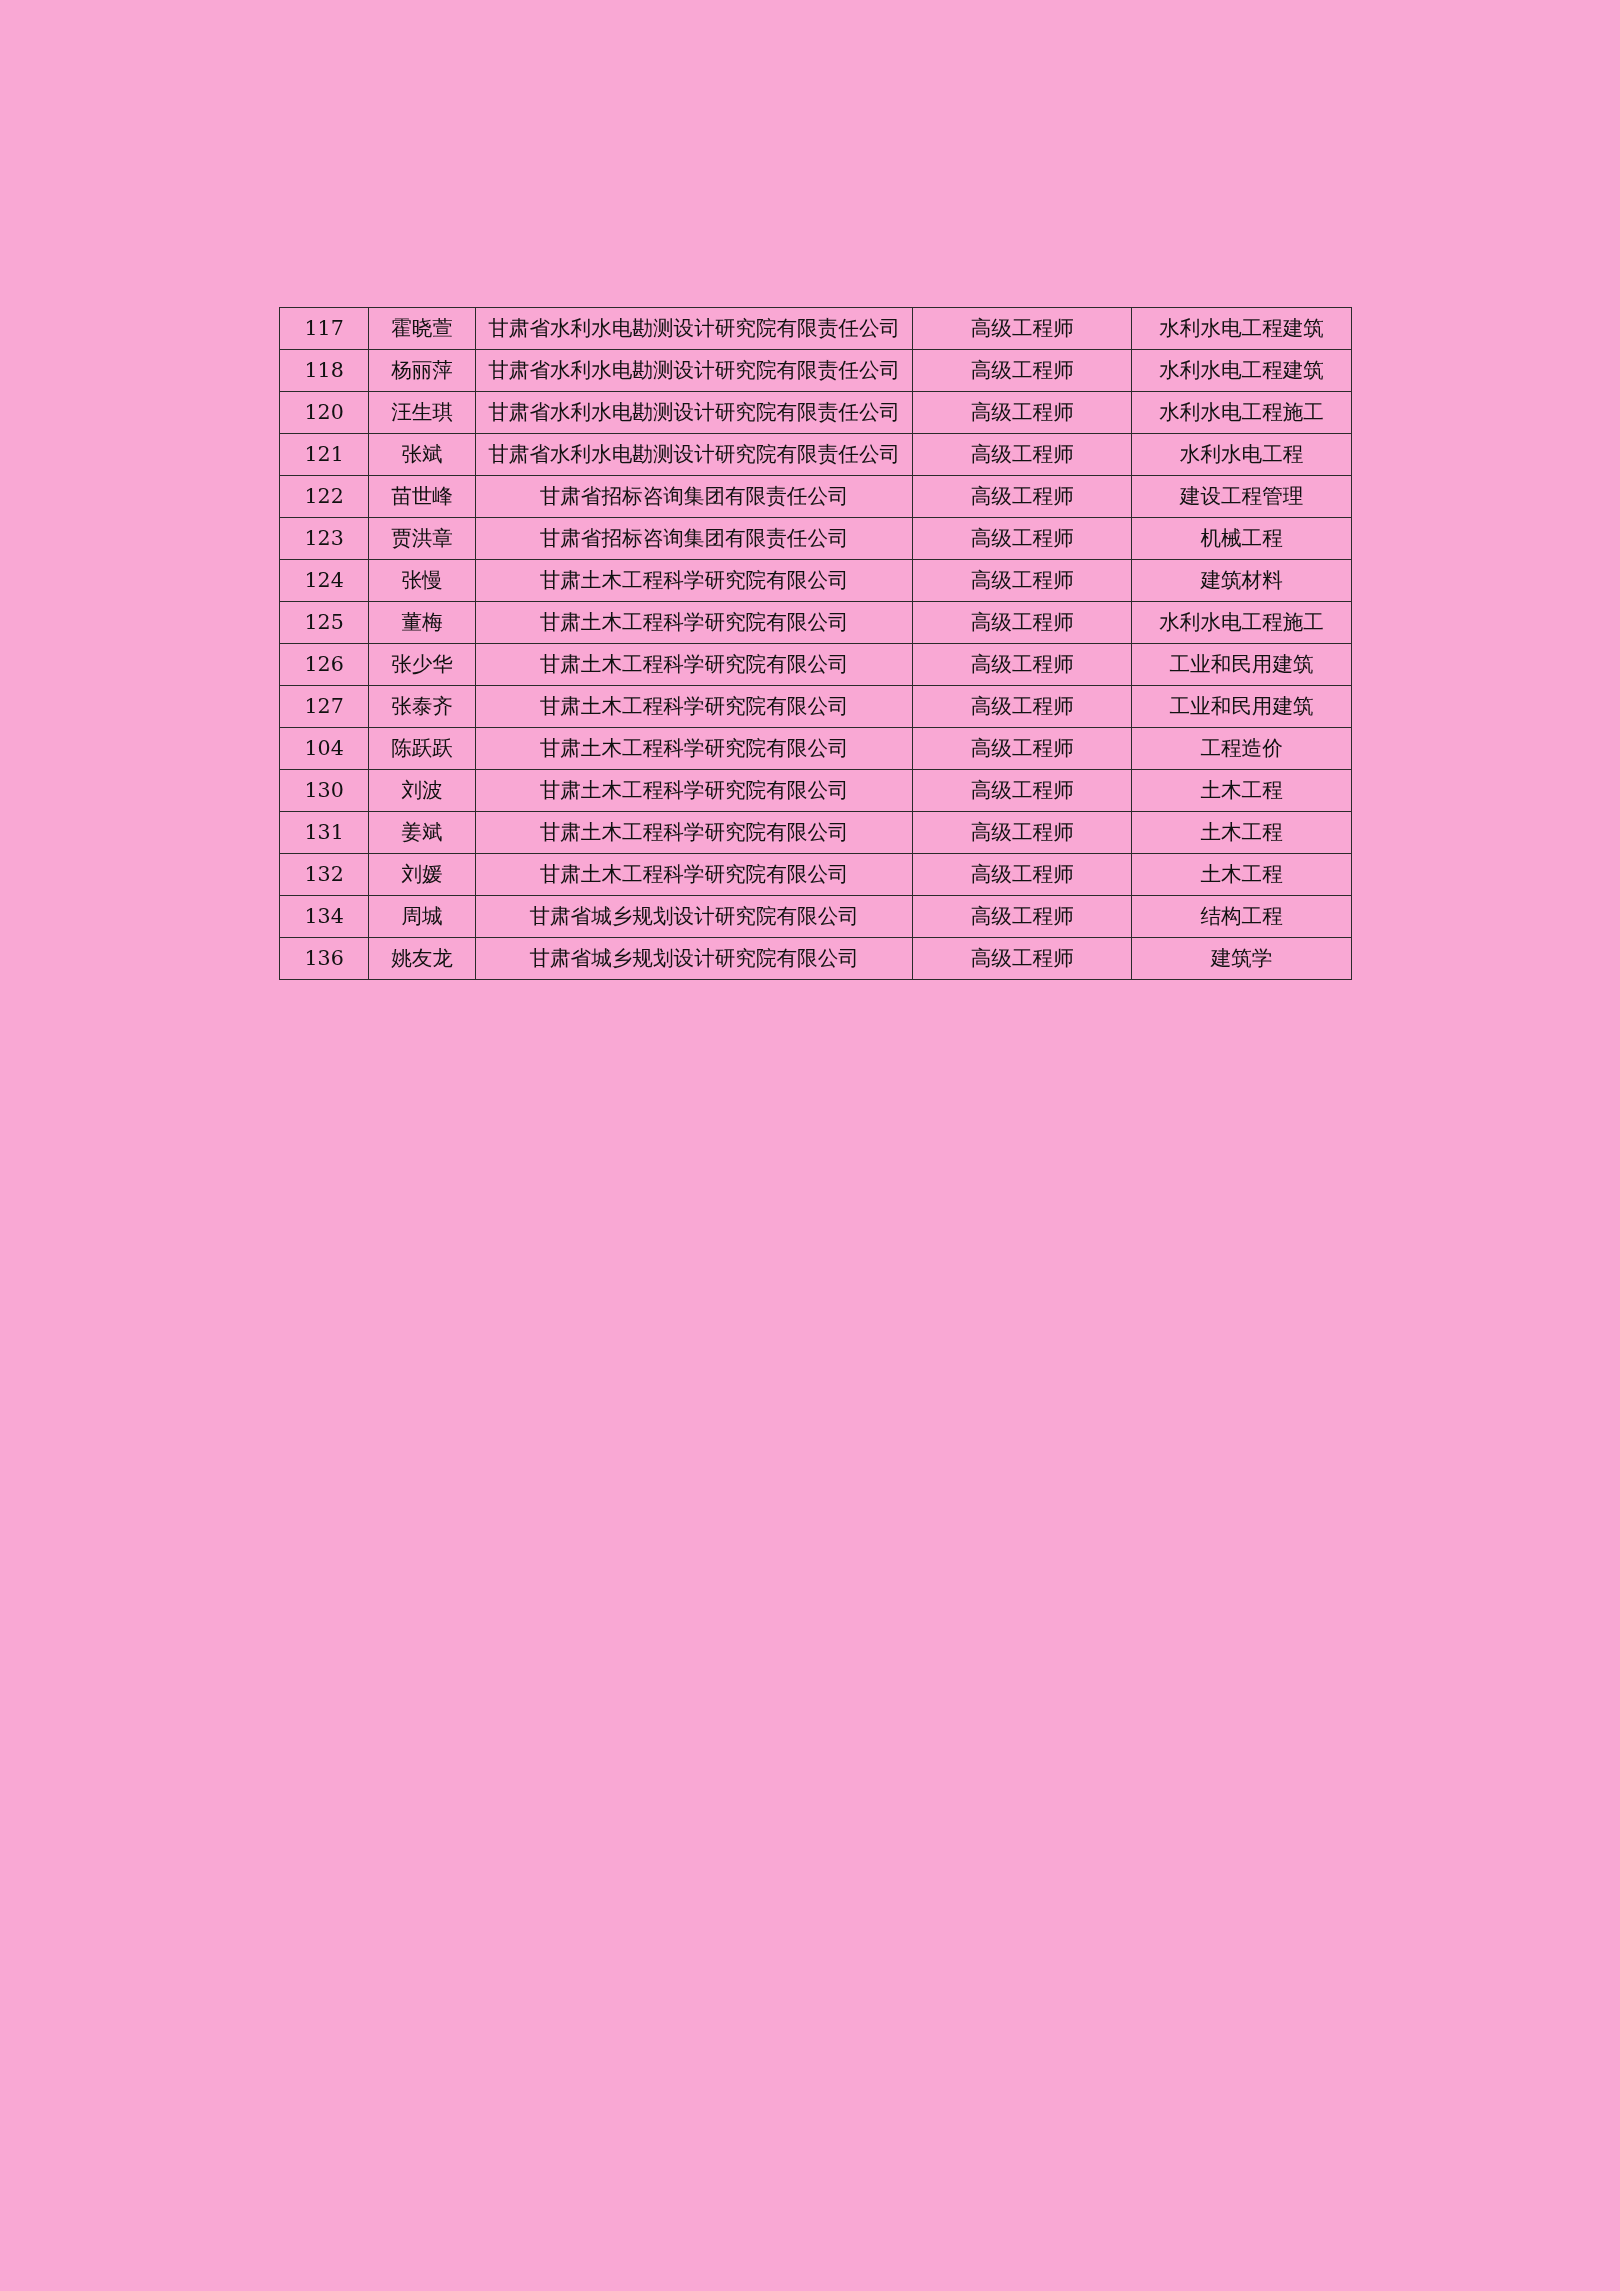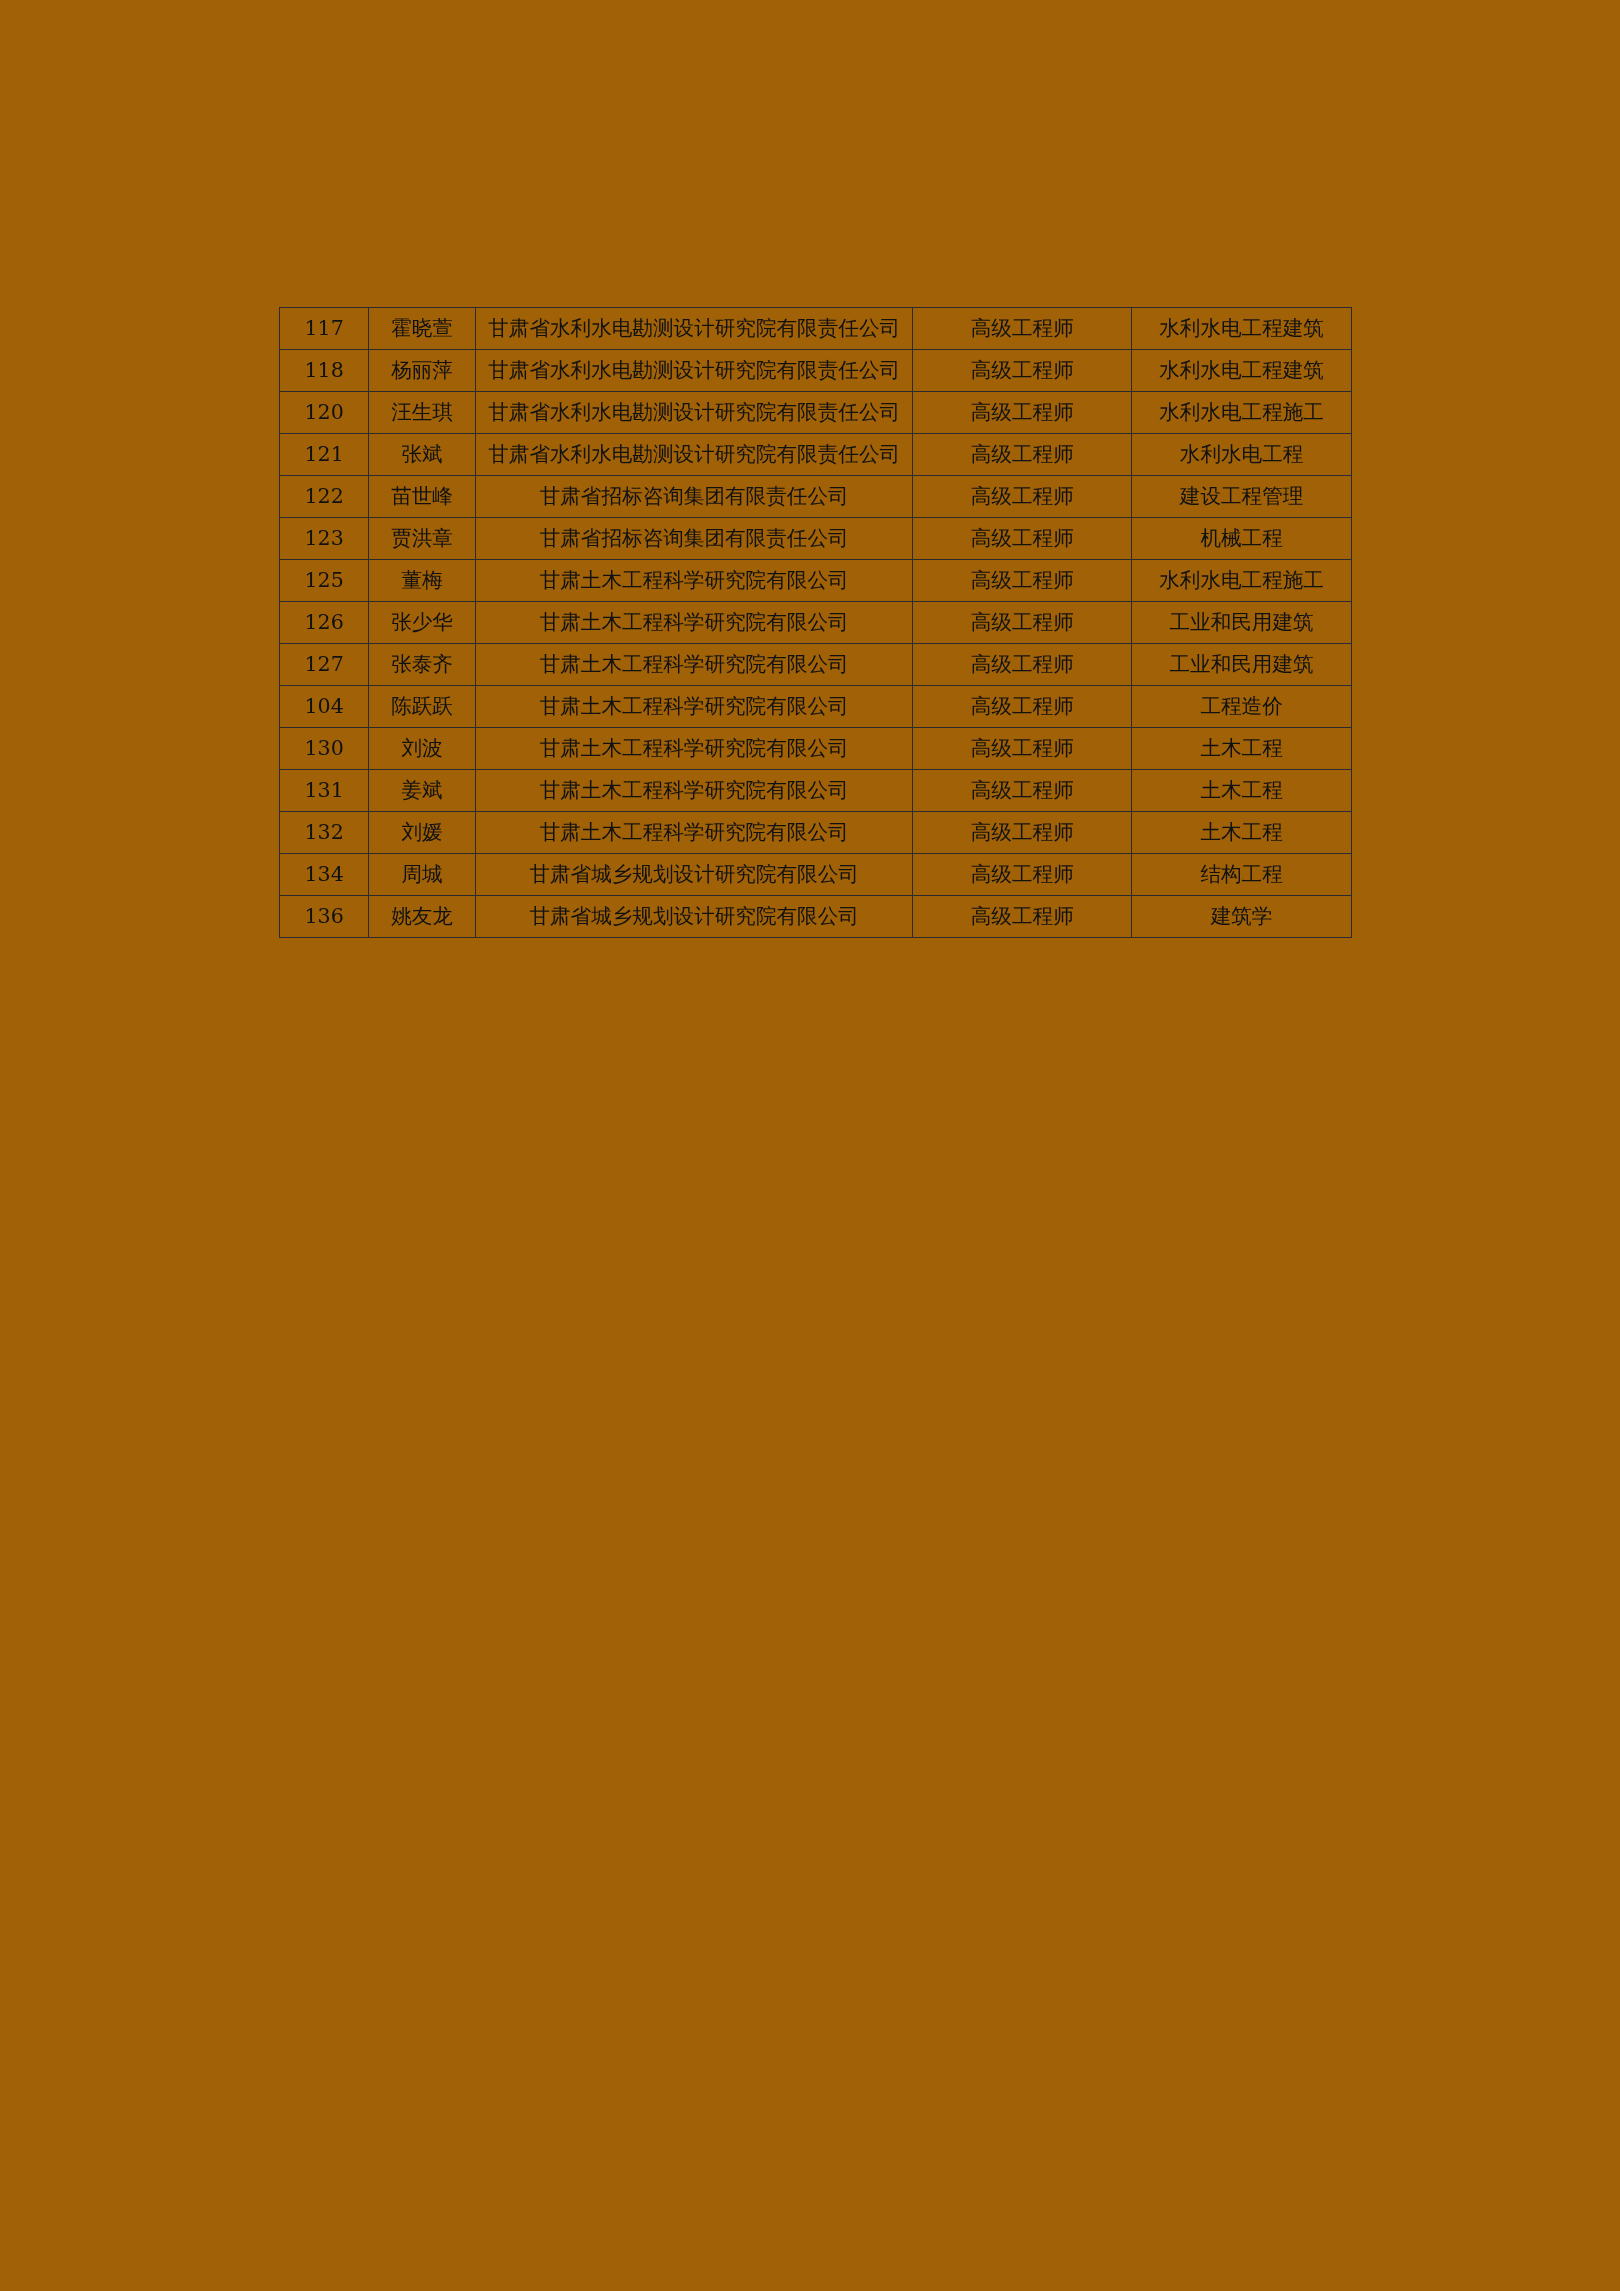--- a/index.html
+++ b/index.html
@@ -4,21 +4,21 @@
 <style>
   html, body {
     margin: 0;
     padding: 0;
     background: #ffffff;
   }
   .page {
     position: relative;
     width: 1620px;
     height: 2292px;
-    background: #a16207;
+    background: #f9a8d4;
     box-sizing: border-box;
   }
   .table-wrap {
     position: absolute;
     left: 279px;
     top: 307px;
     width: 1073px;
   }
   table.doc-table {
     border-collapse: collapse;
@@ -99,20 +99,27 @@
             <td class="major">建设工程管理</td>
           </tr>
           <tr>
             <td class="num">123</td>
             <td class="name">贾洪章</td>
             <td class="org">甘肃省招标咨询集团有限责任公司</td>
             <td class="title">高级工程师</td>
             <td class="major">机械工程</td>
           </tr>
           <tr>
+            <td class="num">124</td>
+            <td class="name">张慢</td>
+            <td class="org">甘肃土木工程科学研究院有限公司</td>
+            <td class="title">高级工程师</td>
+            <td class="major">建筑材料</td>
+          </tr>
+          <tr>
             <td class="num">125</td>
             <td class="name">董梅</td>
             <td class="org">甘肃土木工程科学研究院有限公司</td>
             <td class="title">高级工程师</td>
             <td class="major">水利水电工程施工</td>
           </tr>
           <tr>
             <td class="num">126</td>
             <td class="name">张少华</td>
             <td class="org">甘肃土木工程科学研究院有限公司</td>

